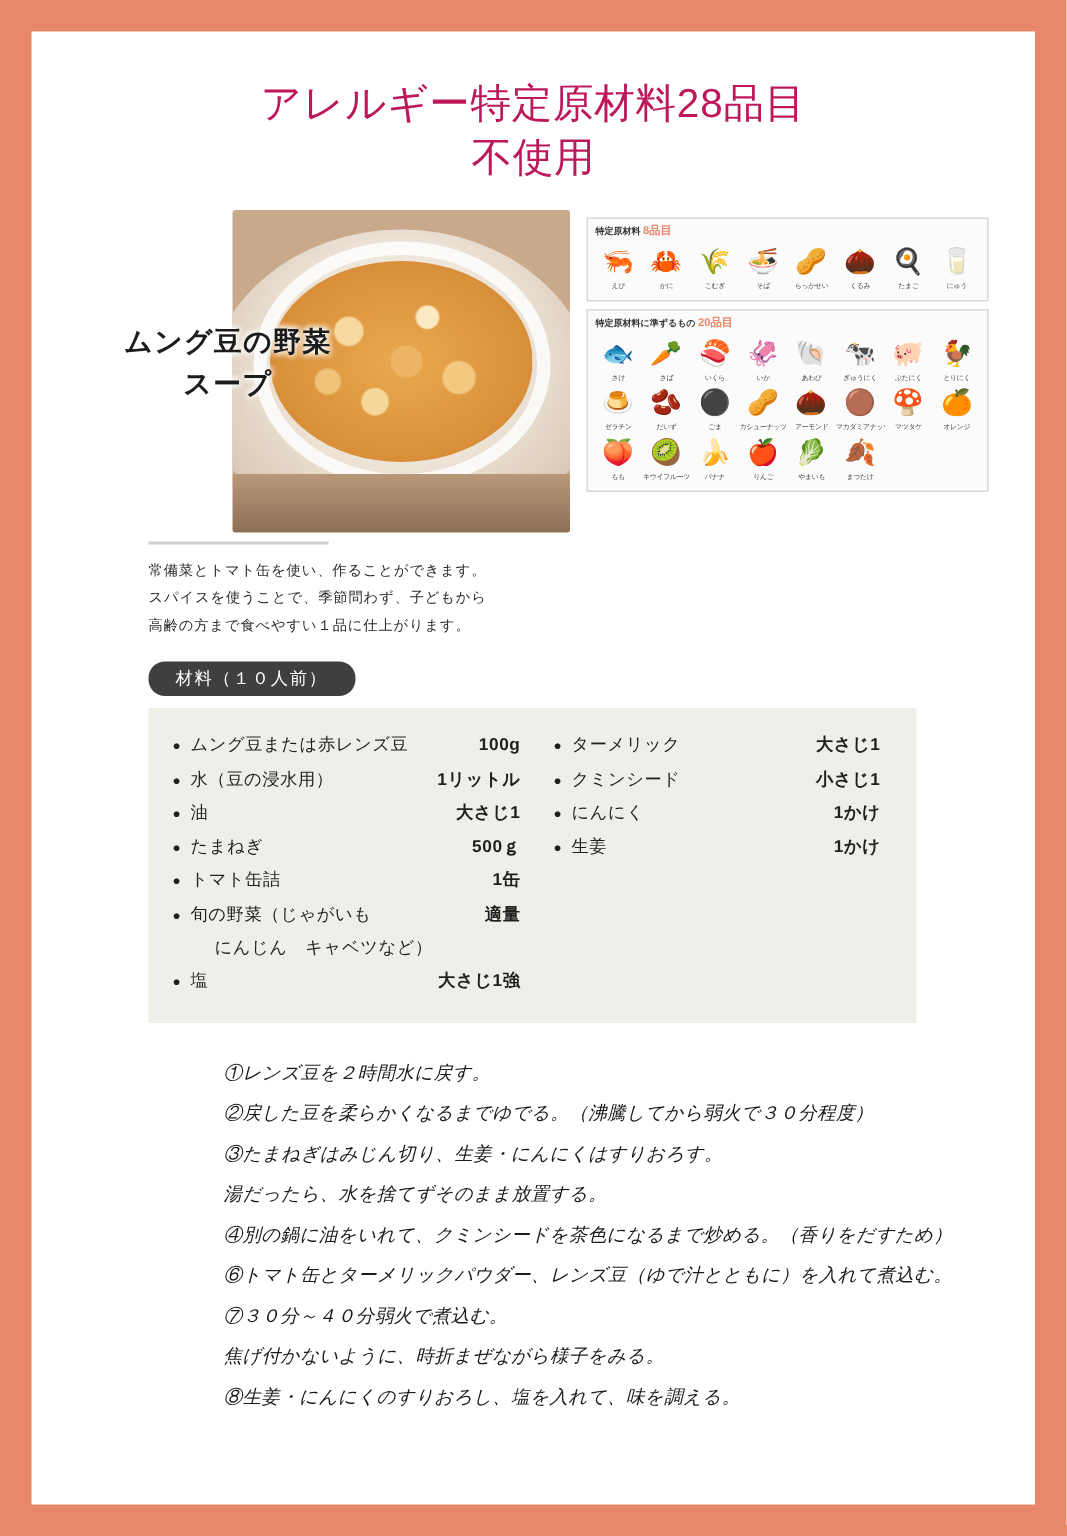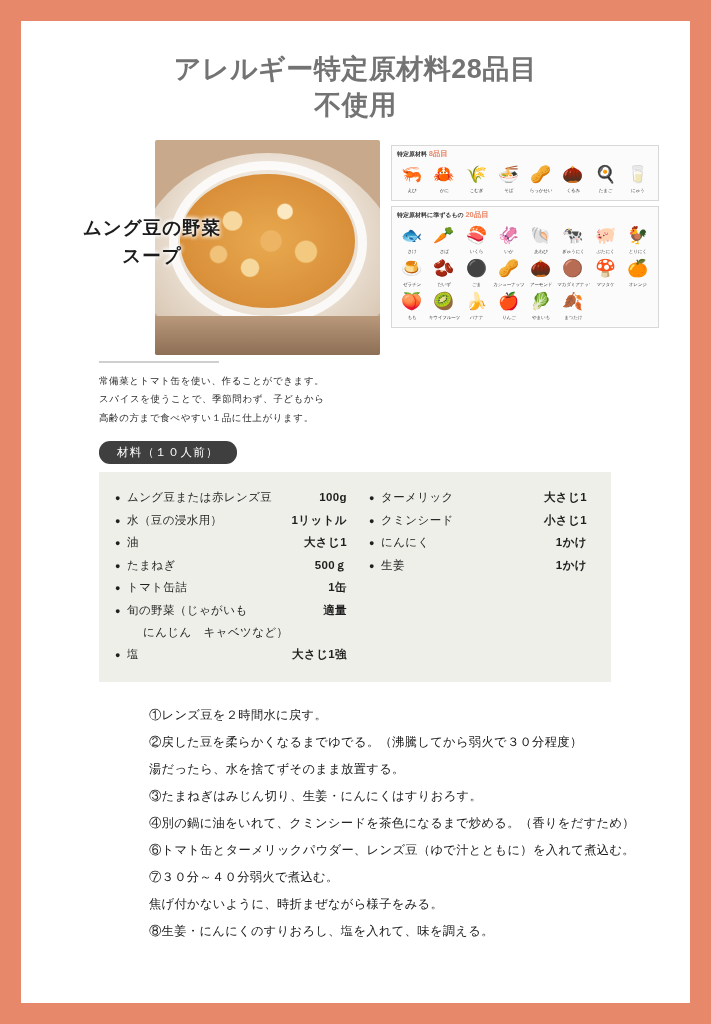--- a/index.html
+++ b/index.html
@@ -22,22 +22,22 @@
     background: #ffffff;
     overflow: hidden;
   }
 
   
   .title-block {
     margin-top: 30px;
     text-align: center;
   }
   .title-line {
-    color: #737373;
-    font-weight: bold;
+    color: #be185d;
+    font-weight: normal;
     font-size: 27px;
     letter-spacing: 0.5px;
     line-height: 1.35;
   }
 
   
   .hero {
     position: relative;
     margin-top: 16px;
     height: 215px;
@@ -221,20 +221,21 @@
     padding-right: 8px;
     white-space: nowrap;
     font-weight: bold;
   }
   .ing-row.cont .ing-name { padding-left: 16px; }
 
   
   .steps {
     margin: 22px 0 12px 128px;
     width: 490px;
+    font-style: italic;
   }
   .step {
     font-size: 12.3px;
     color: #1a1a1a;
     line-height: 1.95;
     letter-spacing: 0.3px;
     margin-bottom: 3px;
   }
 </style>
 </head>
@@ -479,22 +480,22 @@
         <span class="ing-name">生姜</span>
         <span class="ing-amt">1かけ</span>
       </div>
     </div>
   </div>
 
   
   <div class="steps">
     <div class="step">①レンズ豆を２時間水に戻す。</div>
     <div class="step">②戻した豆を柔らかくなるまでゆでる。（沸騰してから弱火で３０分程度）</div>
+    <div class="step">③たまねぎはみじん切り、生姜・にんにくはすりおろす。</div>
     <div class="step">湯だったら、水を捨てずそのまま放置する。</div>
-    <div class="step">③たまねぎはみじん切り、生姜・にんにくはすりおろす。</div>
     <div class="step">④別の鍋に油をいれて、クミンシードを茶色になるまで炒める。（香りをだすため）</div>
     <div class="step">⑥トマト缶とターメリックパウダー、レンズ豆（ゆで汁とともに）を入れて煮込む。</div>
     <div class="step">⑦３０分～４０分弱火で煮込む。</div>
     <div class="step">焦げ付かないように、時折まぜながら様子をみる。</div>
     <div class="step">⑧生姜・にんにくのすりおろし、塩を入れて、味を調える。</div>
   </div>
 
 </div>
 
 </body></html>

